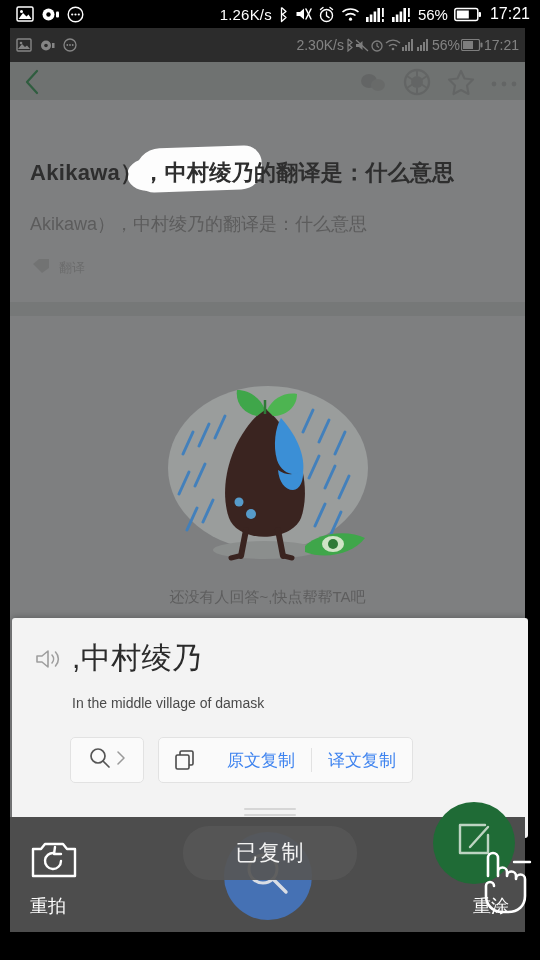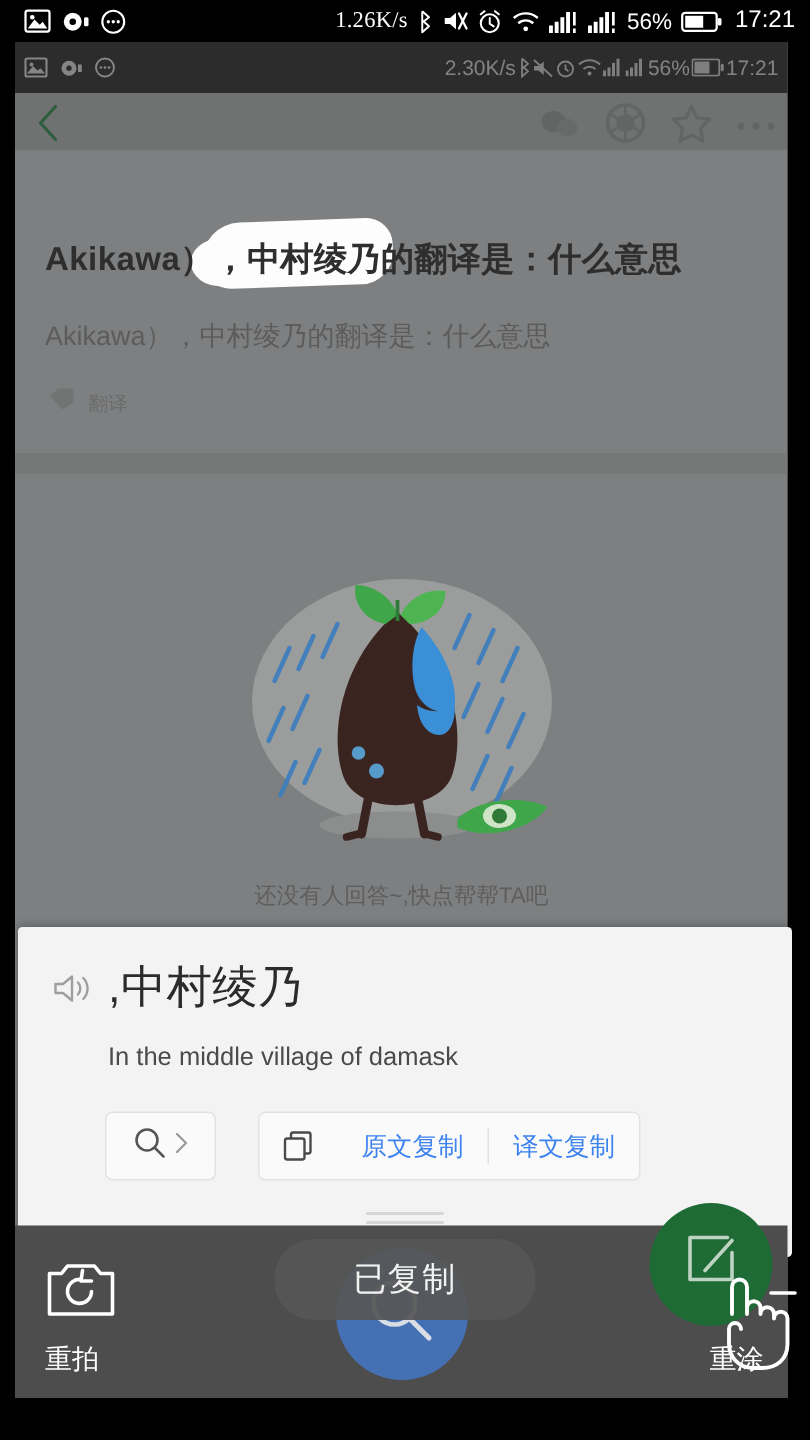--- a/index.html
+++ b/index.html
@@ -12,21 +12,21 @@
 
   
   .statusbar{
     position:absolute;left:0;top:0;width:540px;height:28px;
     background:#000;color:#fff;display:flex;align-items:center;
     font-size:15px;z-index:60;
   }
   .sb-left{display:flex;align-items:center;gap:7px;margin-left:16px;}
   .sb-right{margin-left:auto;display:flex;align-items:center;gap:6px;margin-right:10px;font-size:15px;}
   .sb-ic{display:inline-flex;align-items:center;justify-content:center;}
-  .sb-speed{letter-spacing:.2px;font-size:15px;font-family:Liberation Serif, serif;}
+  .sb-speed{letter-spacing:.2px;font-size:15px;}
   .sb-pct{font-size:15px;}
   .sb-time{font-size:16px;margin-left:2px;}
 
   
   .app{
     position:absolute;left:10px;top:28px;width:515px;height:904px;
     background:#7e7f80;overflow:hidden;
   }
   
   .app-statusbar{
@@ -90,23 +90,23 @@
   .card{
     position:absolute;left:12px;top:618px;width:516px;height:220px;
     background:#f3f3f3;border-radius:3px;z-index:30;
     box-shadow:0 -1px 6px rgba(0,0,0,.25);
     overflow:hidden;
   }
   .card-top{padding:20px 0 0 0;}
   .card-row1{display:flex;align-items:center;padding:0 22px;}
   .speaker{width:28px;height:24px;flex:none;margin-right:10px;opacity:.62;}
   .src-text{font-size:30px;color:#2b2b2b;letter-spacing:.4px;}
-  .dst-text{font-size:17px;color:#4a4a4a;margin:16px 0 0 60px;}
-
-  .btnrow{display:flex;align-items:center;gap:28px;margin:26px 0 0 58px;}
+  .dst-text{font-size:14px;color:#4a4a4a;margin:16px 0 0 60px;}
+
+  .btnrow{display:flex;align-items:center;gap:14px;margin:26px 0 0 58px;}
   .btn-search{
     width:72px;height:44px;border:1px solid #e2e2e2;border-radius:5px;background:#fafafa;
     display:flex;align-items:center;justify-content:center;gap:4px;
   }
   .btn-copy-group{
     height:44px;border:1px solid #e2e2e2;border-radius:5px;background:#fafafa;
     display:flex;align-items:center;
   }
   .copy-icon-cell{width:52px;display:flex;align-items:center;justify-content:center;}
   .copy-btn{

